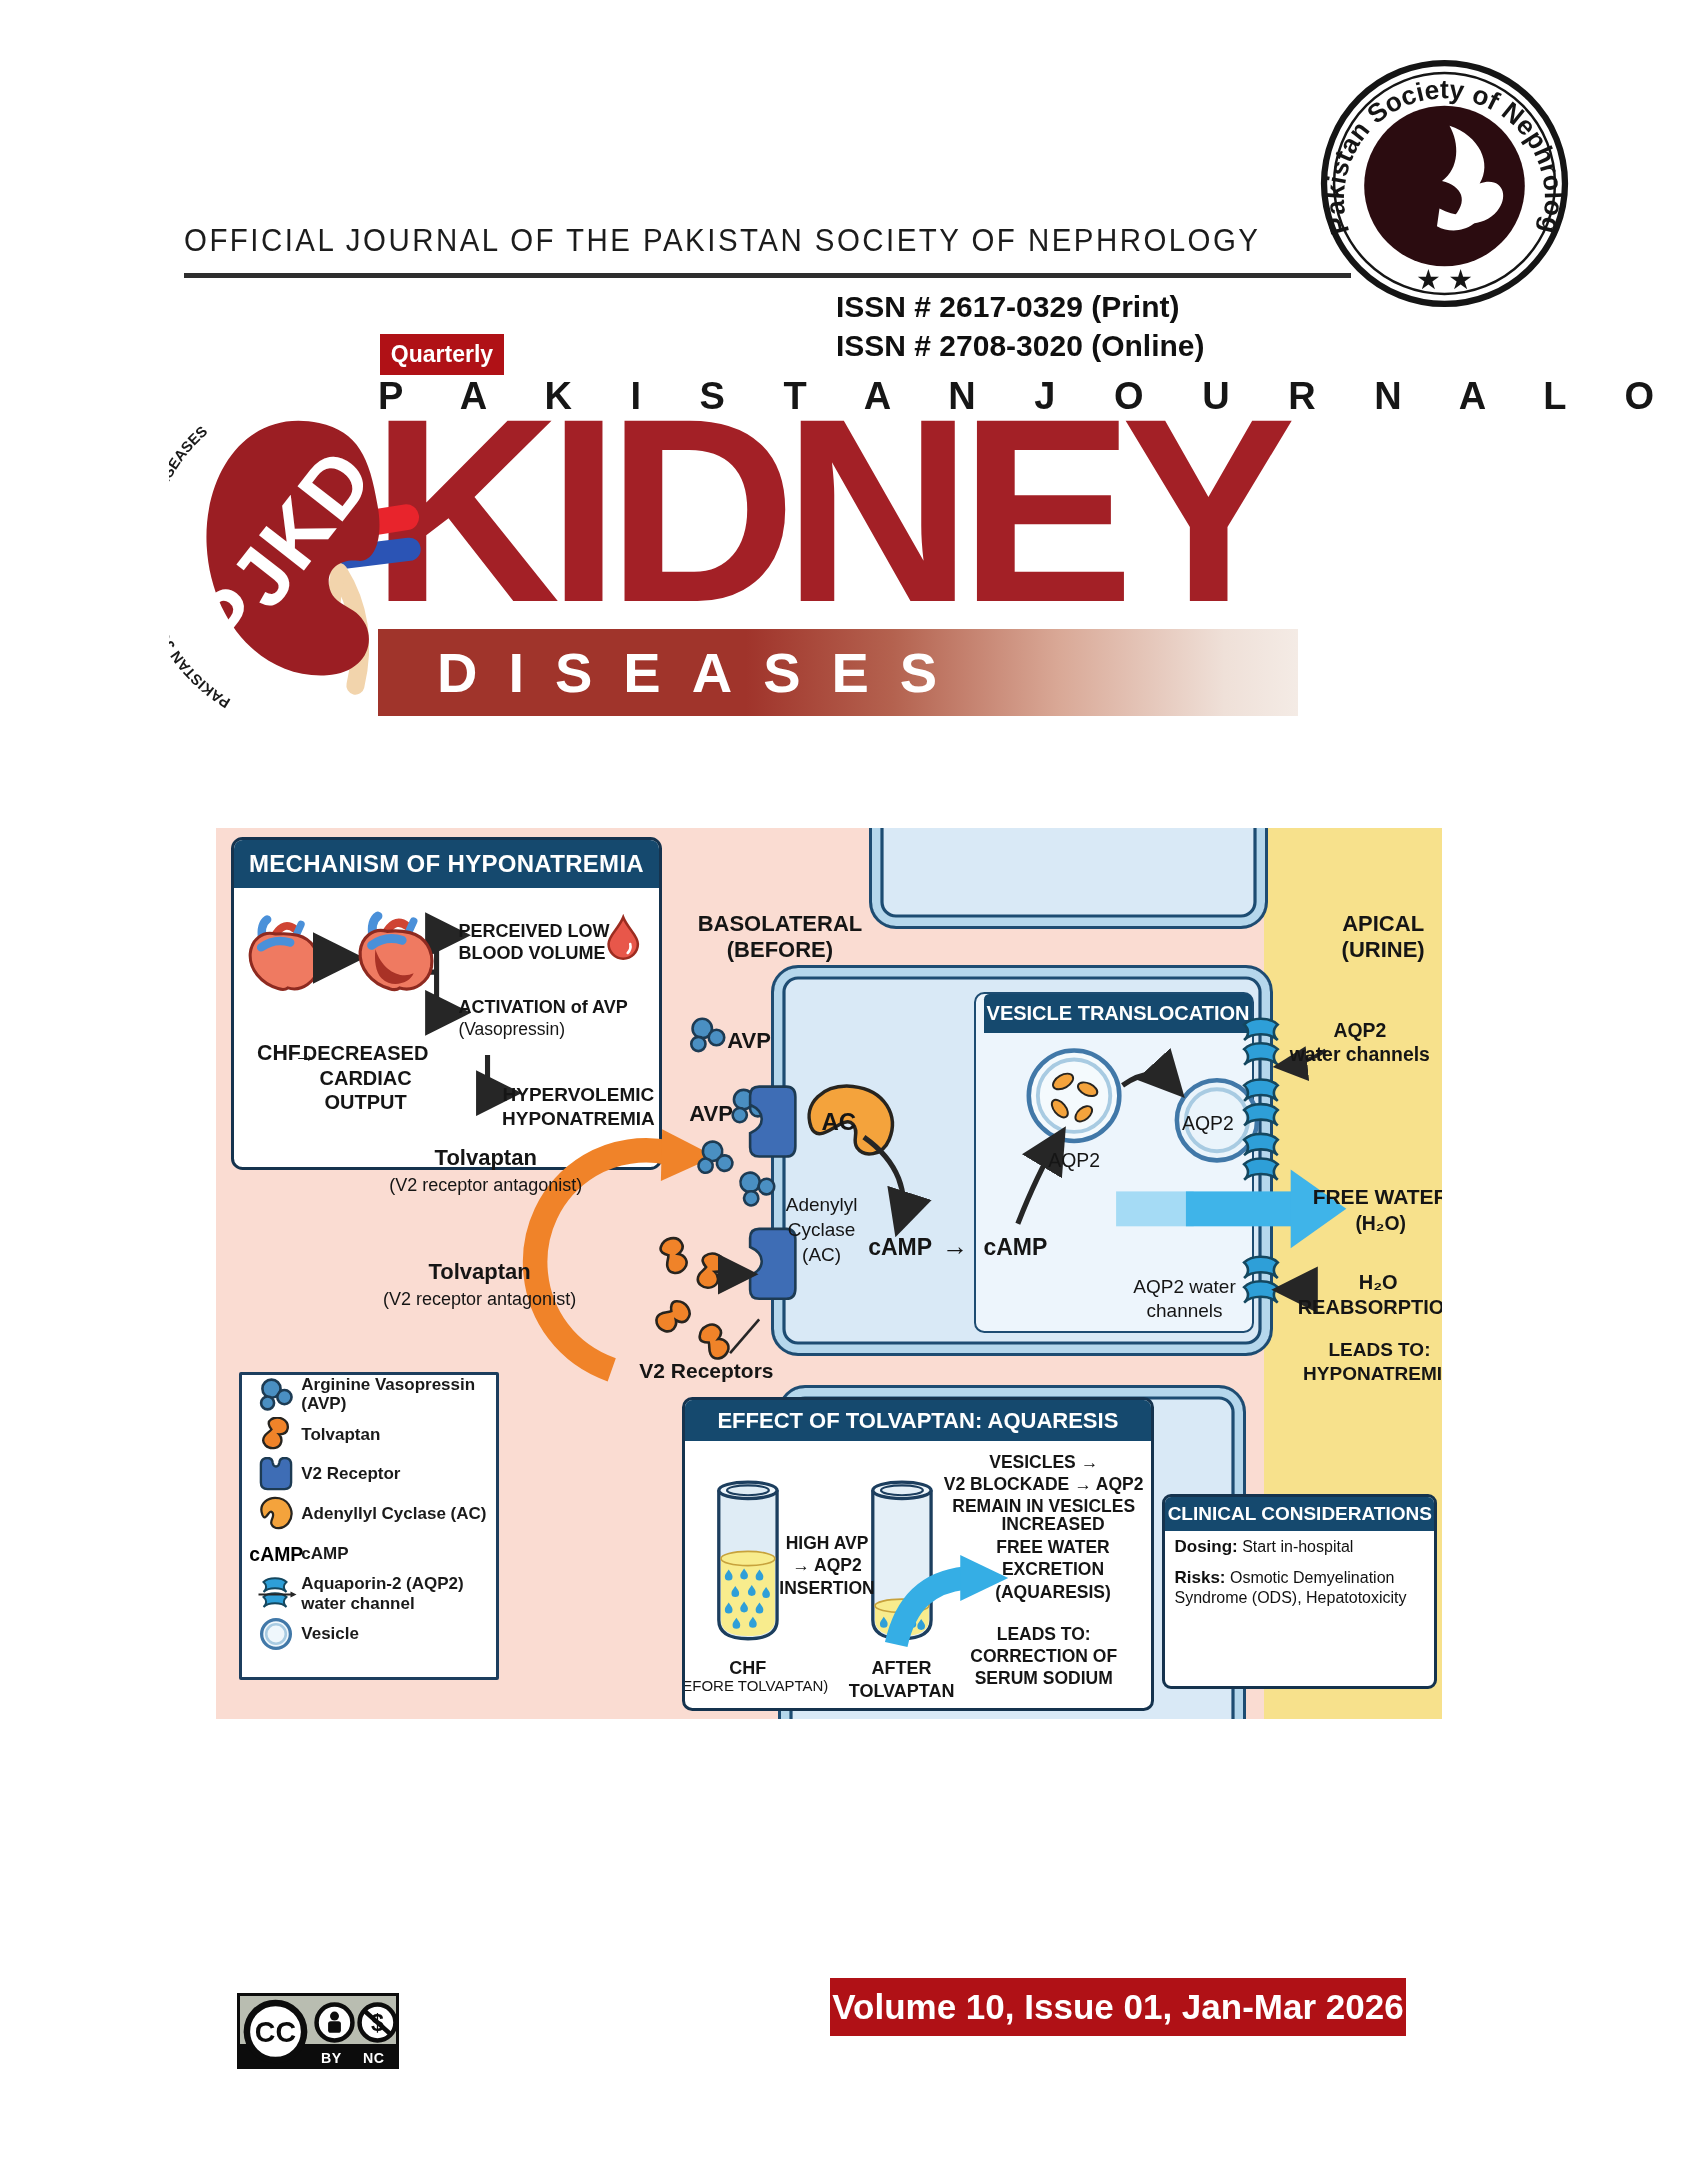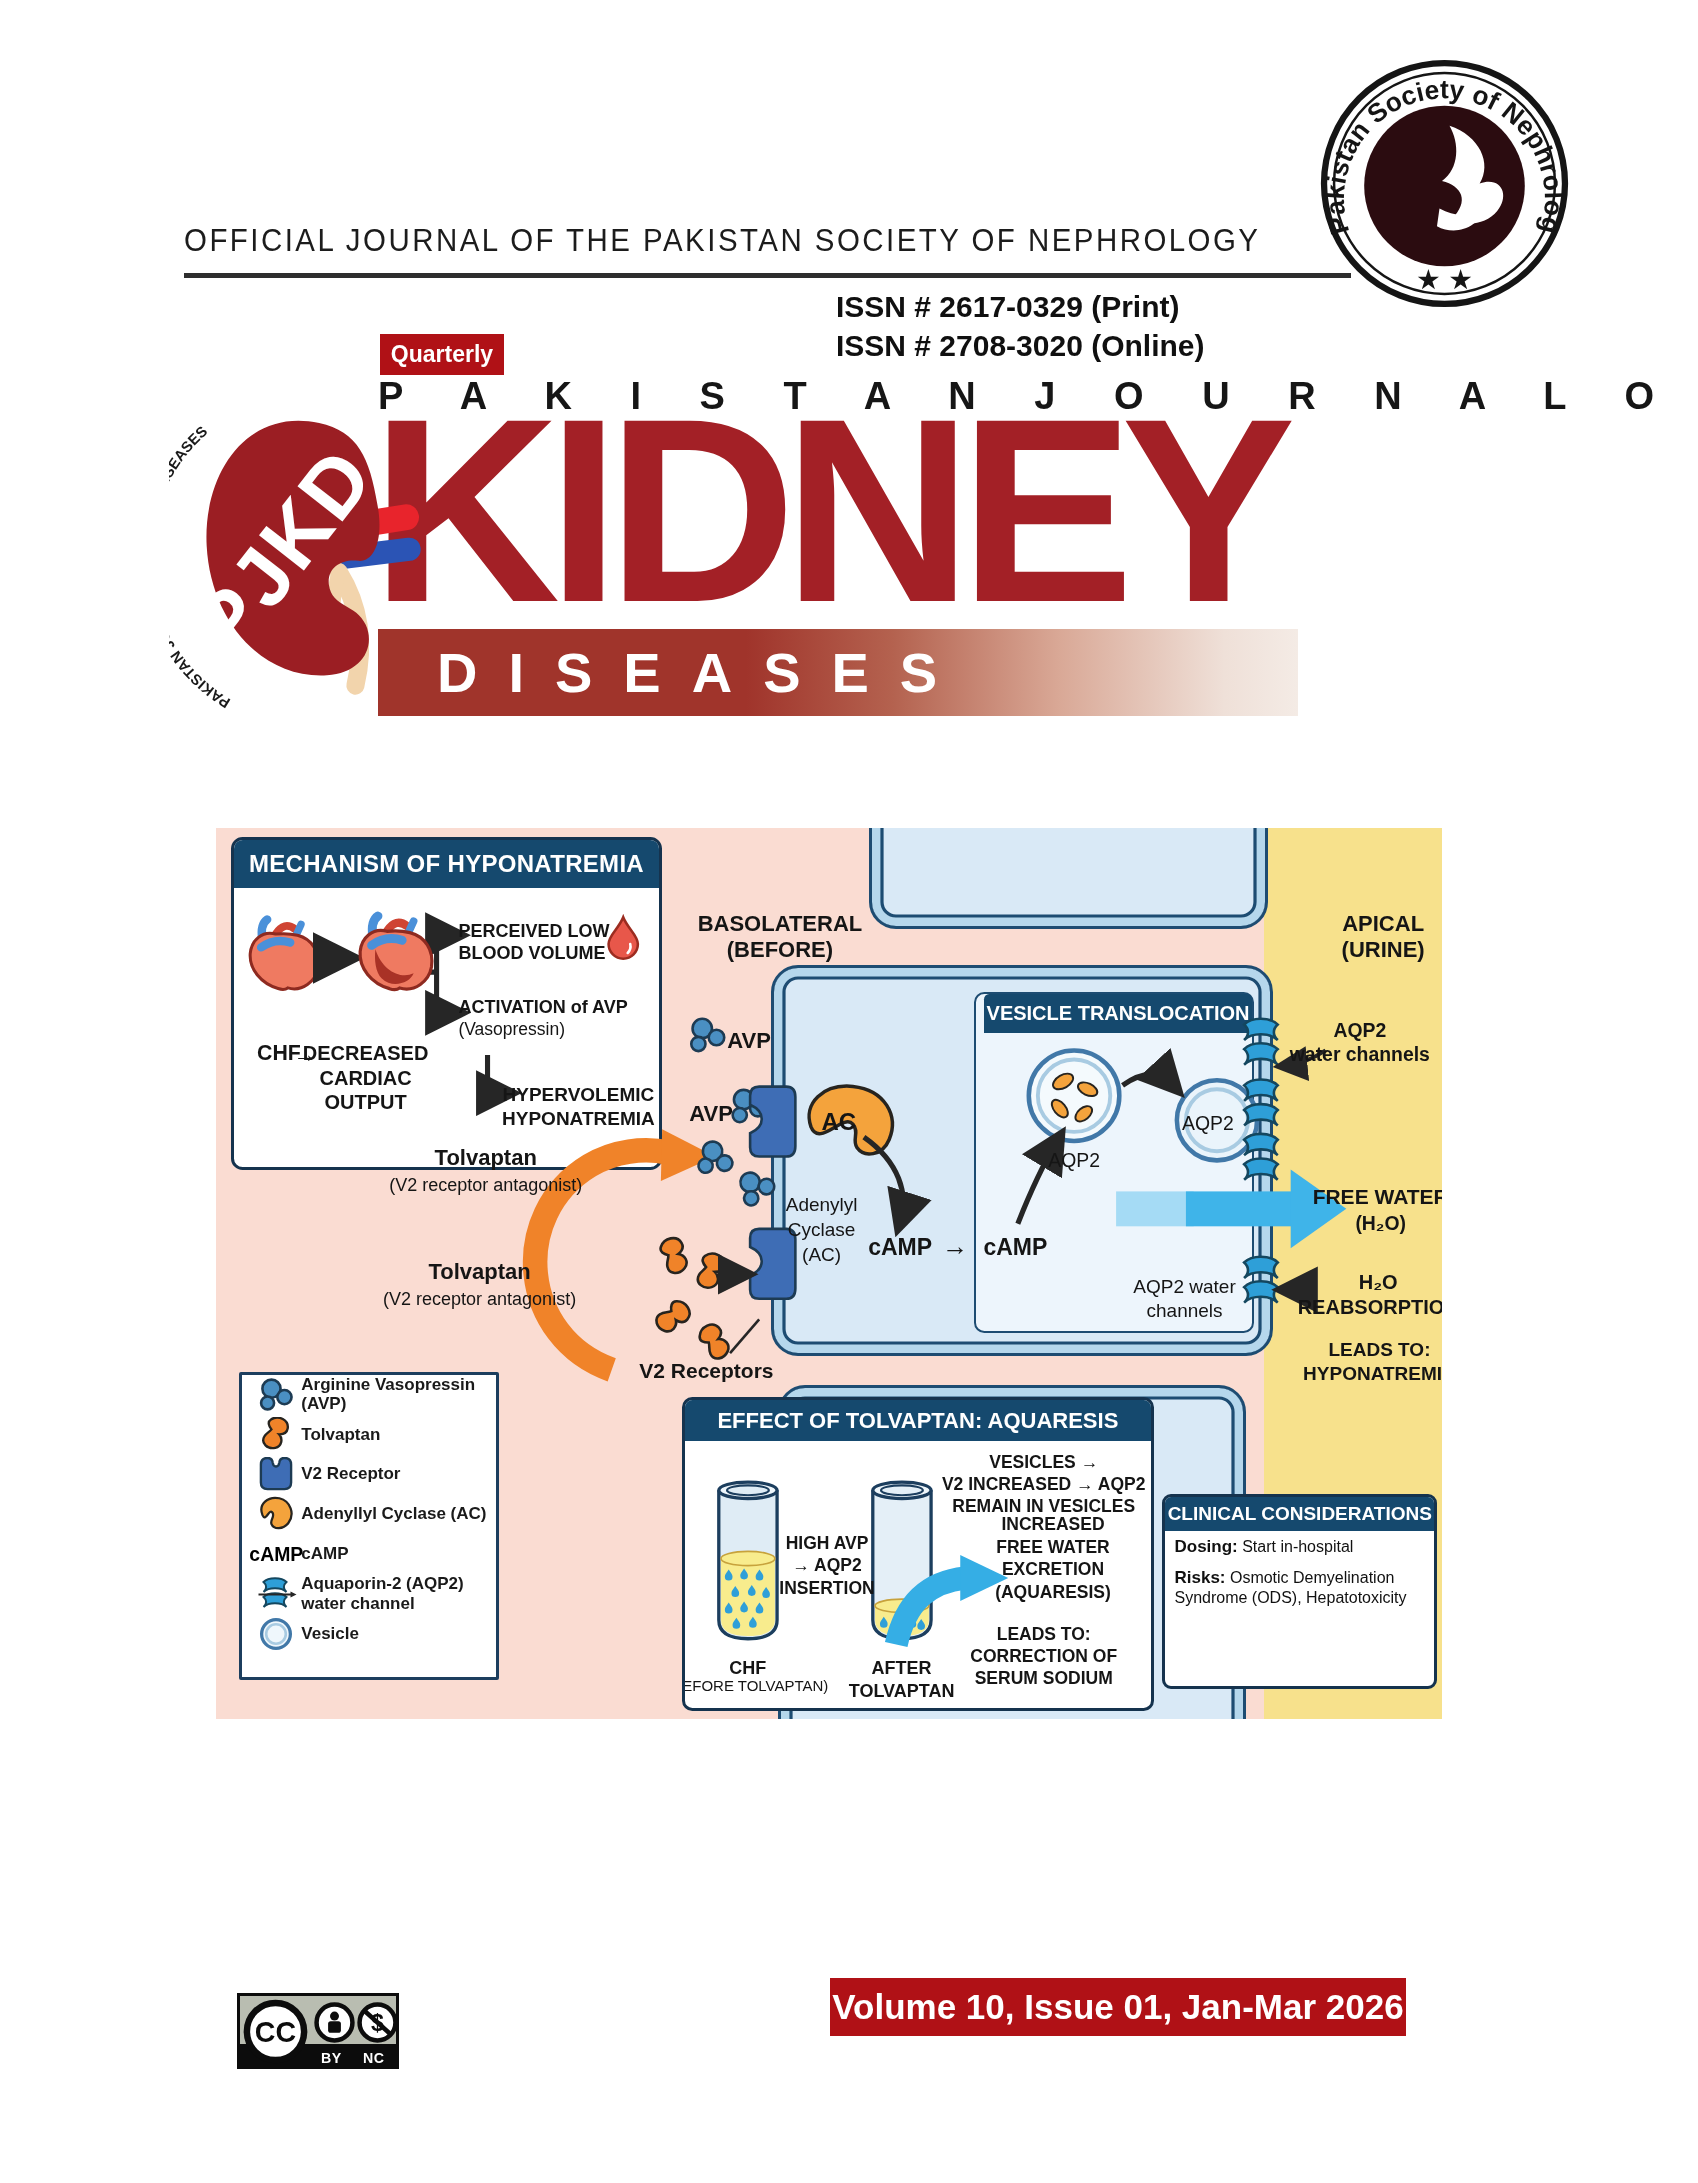--- a/index.html
+++ b/index.html
@@ -445,21 +445,21 @@
             <div>INSERTION</div>
           </div>
         <div class="etxt" style="left:13.5%;top:81%;font-size:18px">CHF</div>
         <div class="etxt" style="left:13.5%;top:88%;font-size:15px;font-weight:400">(BEFORE TOLVAPTAN)</div>
         <div class="etxt" style="left:46.5%;top:81%;font-size:18px">
           <div>AFTER</div>
             <div>TOLVAPTAN</div>
           </div>
         <div class="etxt" style="left:77%;top:3.5%;font-size:17.5px">
           <div>VESICLES →</div>
-            <div>V2 INCREASED → AQP2</div>
+            <div>V2 BLOCKADE → AQP2</div>
             <div>REMAIN IN VESICLES</div>
           </div>
         <div class="etxt" style="left:79%;top:27%;font-size:17.5px">
           <div>INCREASED</div>
             <div>FREE WATER</div>
             <div>EXCRETION</div>
             <div>(AQUARESIS)</div>
           </div>
         <div class="etxt" style="left:77%;top:68%;font-size:17.5px">
           <div>LEADS TO:</div>

